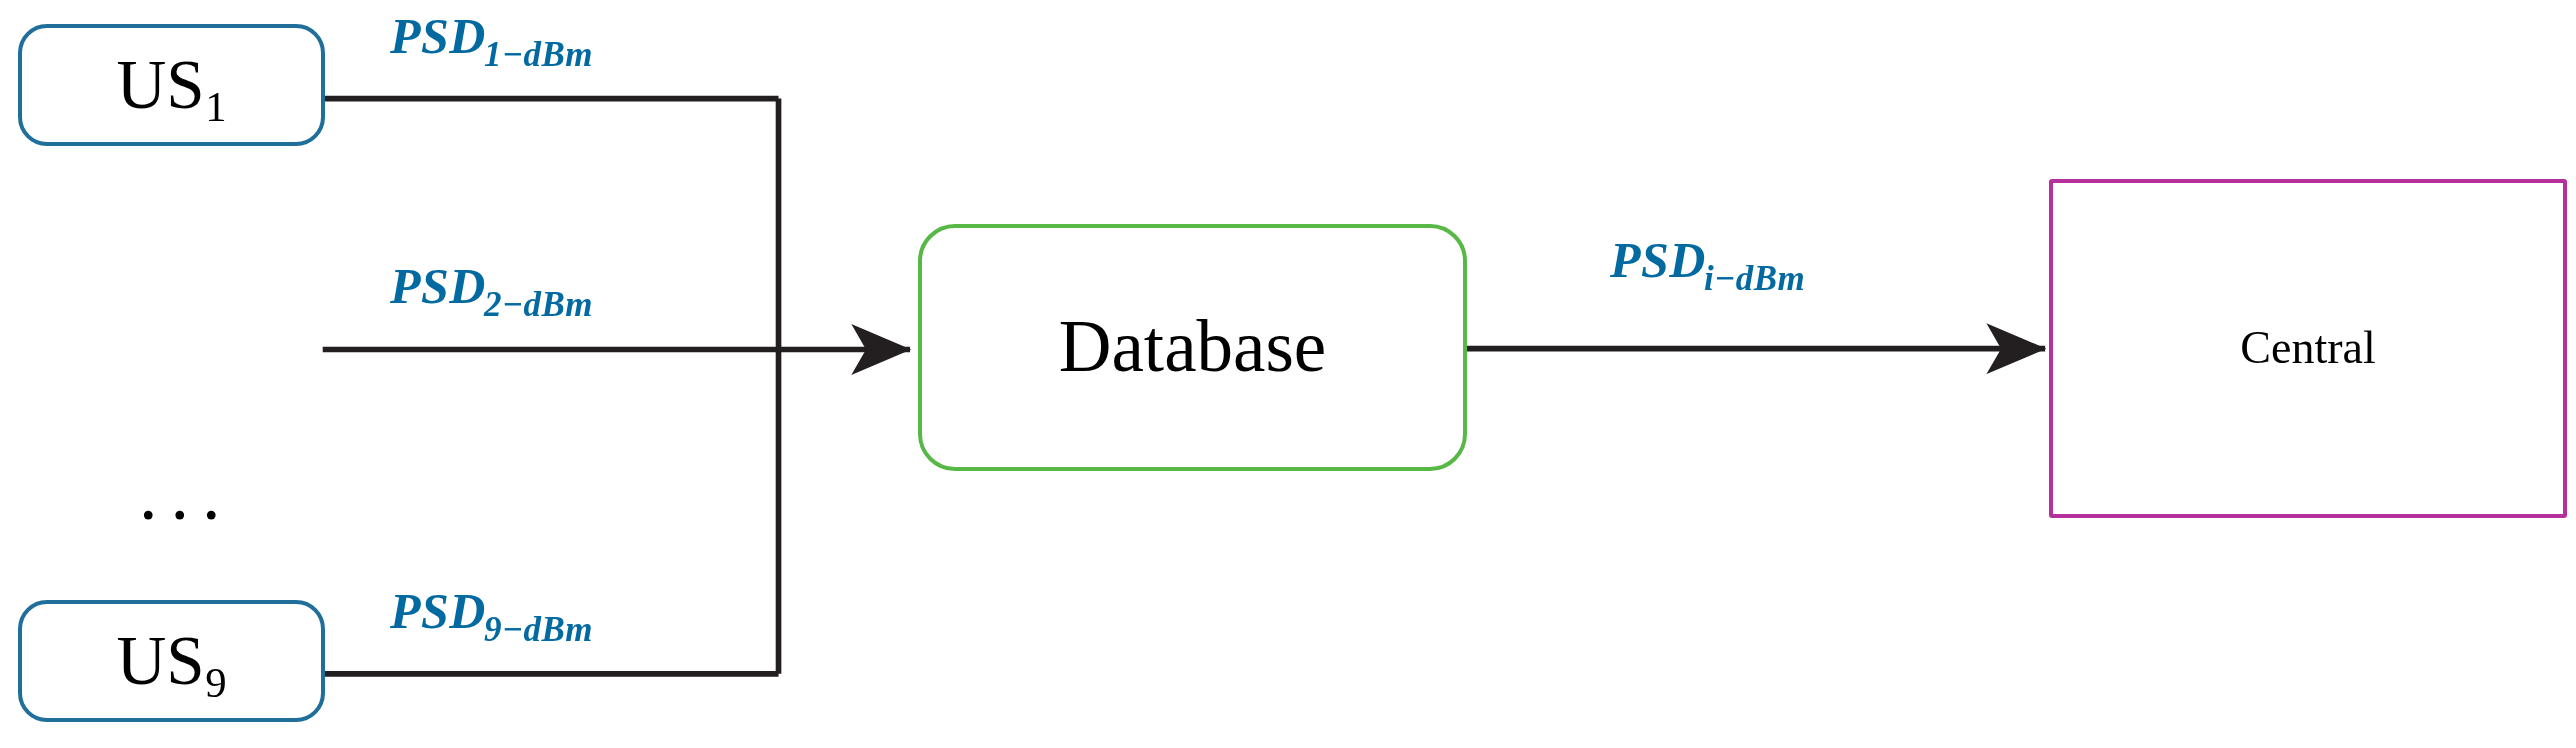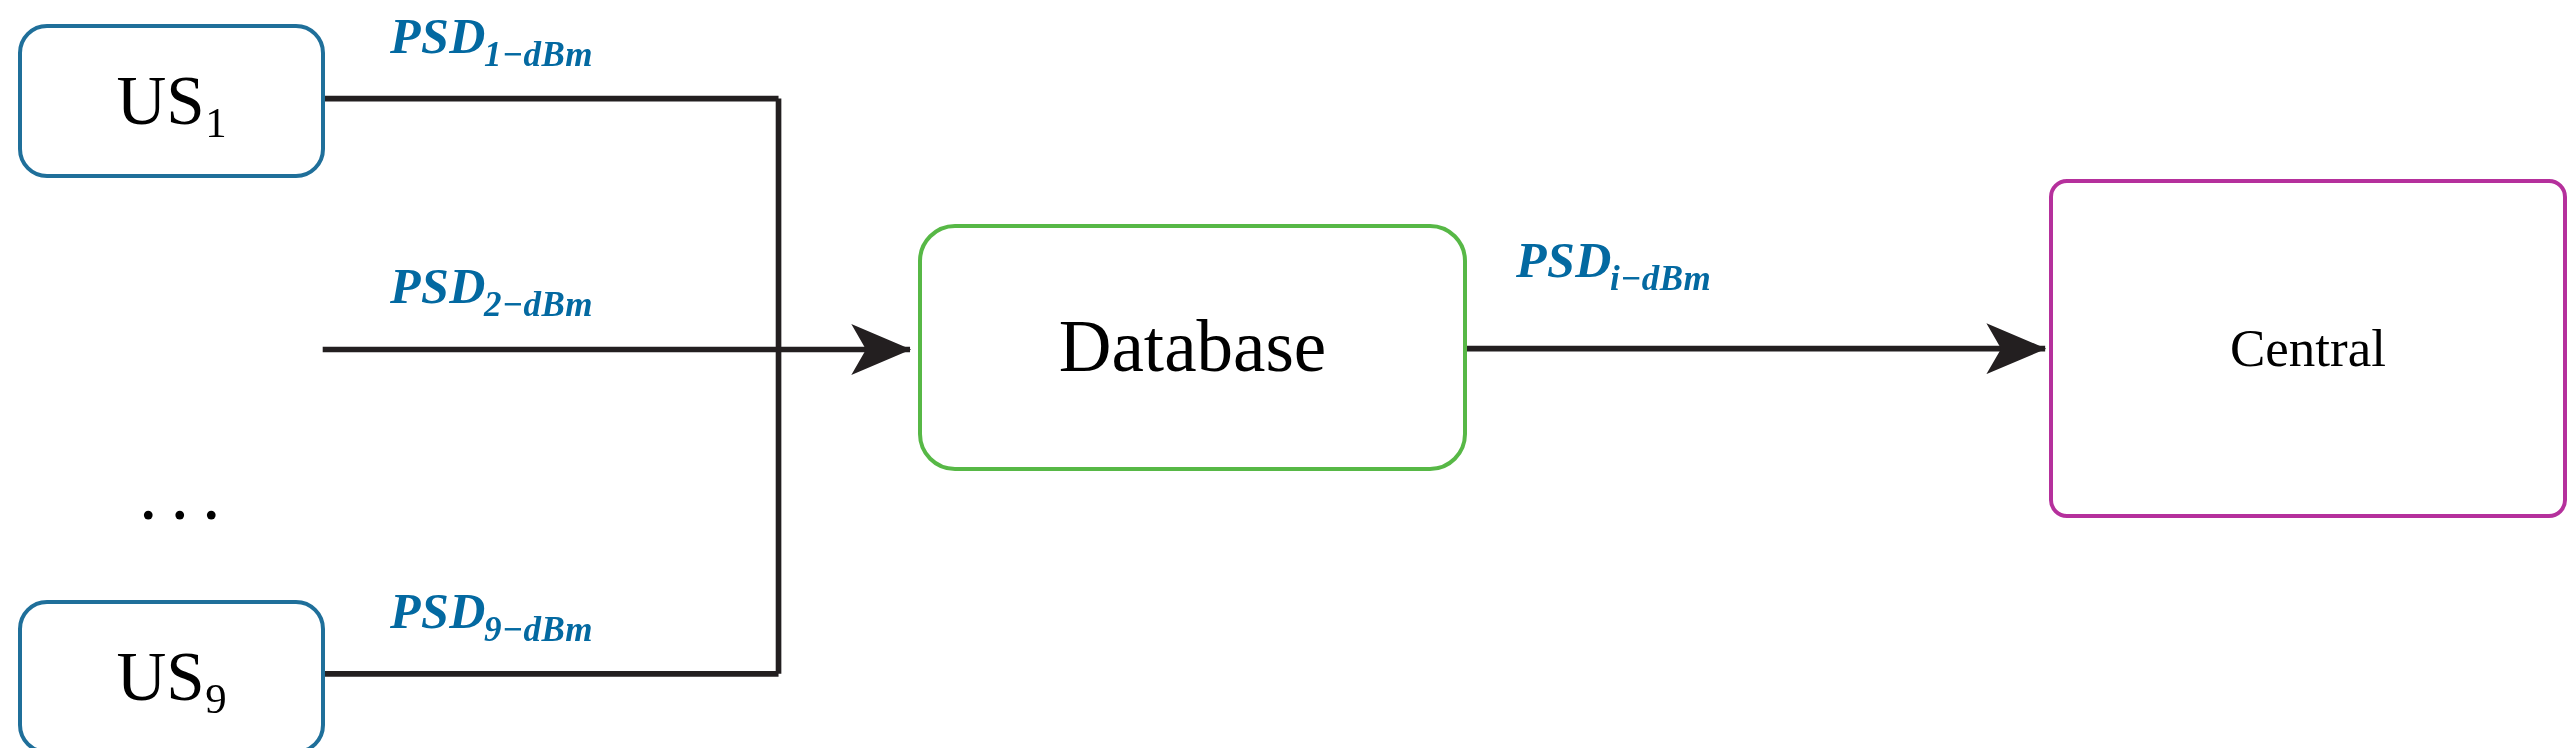--- a/index.html
+++ b/index.html
@@ -33,32 +33,32 @@
     justify-content: center;
     text-align: center;
     color: #000000;
     font-family: "Liberation Serif", serif;
     line-height: 1.05;
   }
   .node-us {
     border: 4px solid #1f6f9a;
     border-radius: 29px;
     width: 307px;
-    height: 154px;
+    height: 122px;
     font-size: 69px;
   }
   .node-database {
     border: 4.8px solid #57b846;
     border-radius: 37px;
     font-size: 73px;
   }
   .node-central {
     border: 4.8px solid #b5309c;
-    border-radius: 18px;
-    font-size: 53px;
+    border-radius: 3px;
+    font-size: 46px;
   }
   .sub {
     font-size: 0.62em;
     vertical-align: baseline;
     position: relative;
     top: 0.30em;
     margin-left: 0.01em;
   }
   .central-lines {
     display: flex;
@@ -143,18 +143,18 @@
   </div>
 
   <div class="edge-label" style="left:390px; top:257px;">
     <span class="lbl-main">PSD</span><span class="lbl-sub">2−dBm</span>
   </div>
 
   <div class="edge-label" style="left:390px; top:582px;">
     <span class="lbl-main">PSD</span><span class="lbl-sub">9−dBm</span>
   </div>
 
-  <div class="edge-label" style="left:1516px; top:231px;">
+  <div class="edge-label" style="left:1610px; top:231px;">
     <span class="lbl-main">PSD</span><span class="lbl-sub">i−dBm</span>
   </div>
 
 </div>
 
 
 </body></html>

